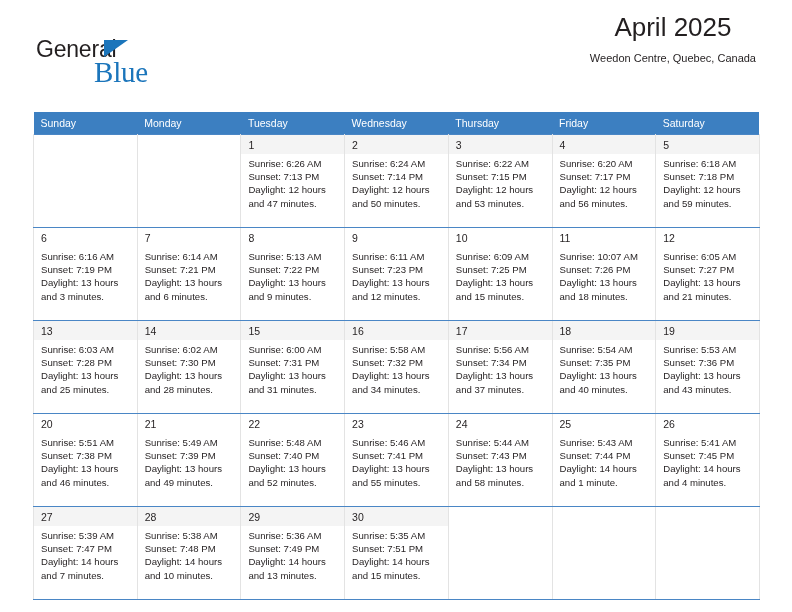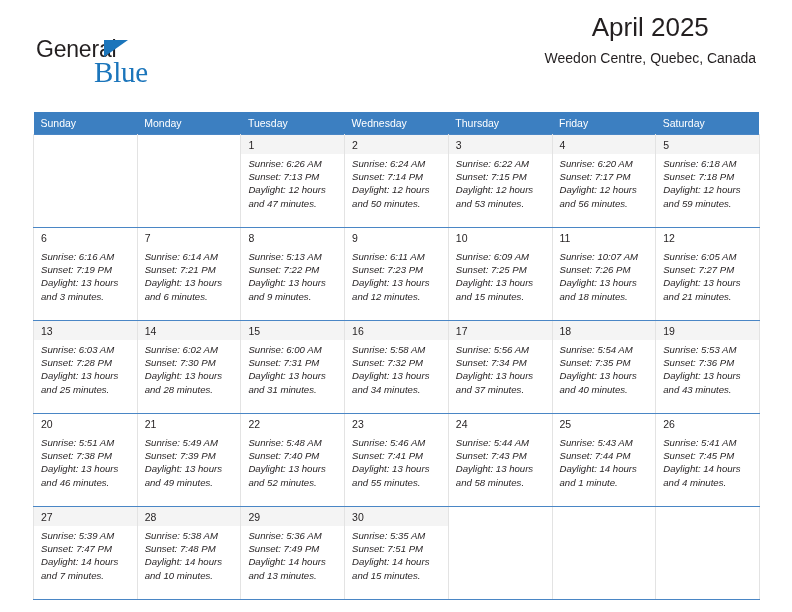--- a/index.html
+++ b/index.html
@@ -70,21 +70,21 @@
     text-align: center;
   }
   .cal-title {
     font-size: 26px;
     color: #231f20;
     line-height: 30px;
     white-space: nowrap;
   }
   .cal-subtitle {
     margin-top: 8px;
-    font-size: 14px;
+    font-size: 11px;
     color: #231f20;
     line-height: 16px;
     white-space: nowrap;
   }
 
   
   .calendar {
     position: absolute;
     left: 33px;
     top: 112px;
@@ -126,21 +126,20 @@
     line-height: 13px;
     height: 15px;
   }
   .cellbody {
     background: #ffffff;
     padding: 3px 5px 0 7px;
     font-size: 9.6px;
     line-height: 13.2px;
     color: #231f20;
     height: 70px;
-    font-style: italic;
   }
   .cellbody div { white-space: nowrap; }
   td.empty .cellbody { background: #ffffff; }
 </style>
 </head>
 <body>
 
 <div class="page">
 
   <div class="header">

